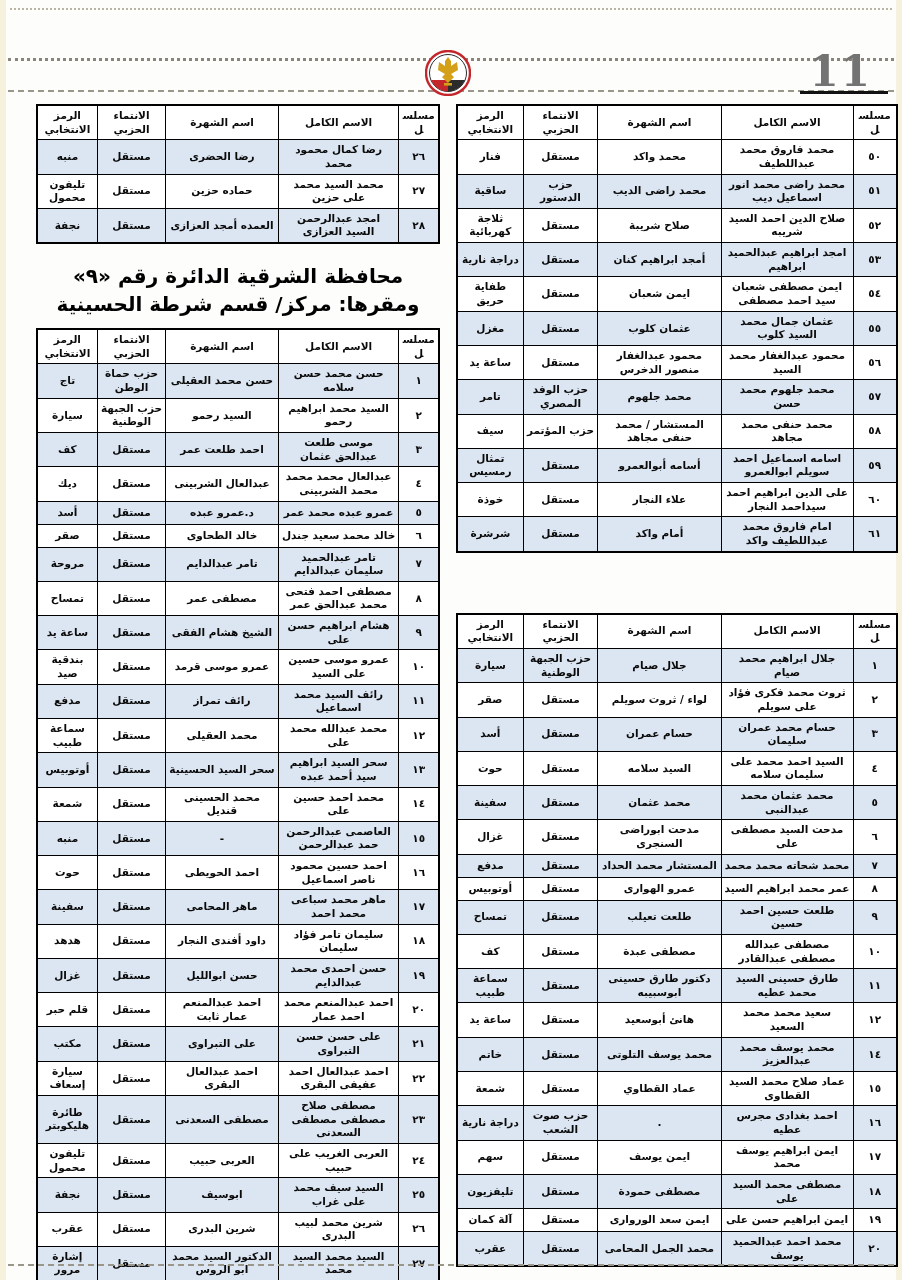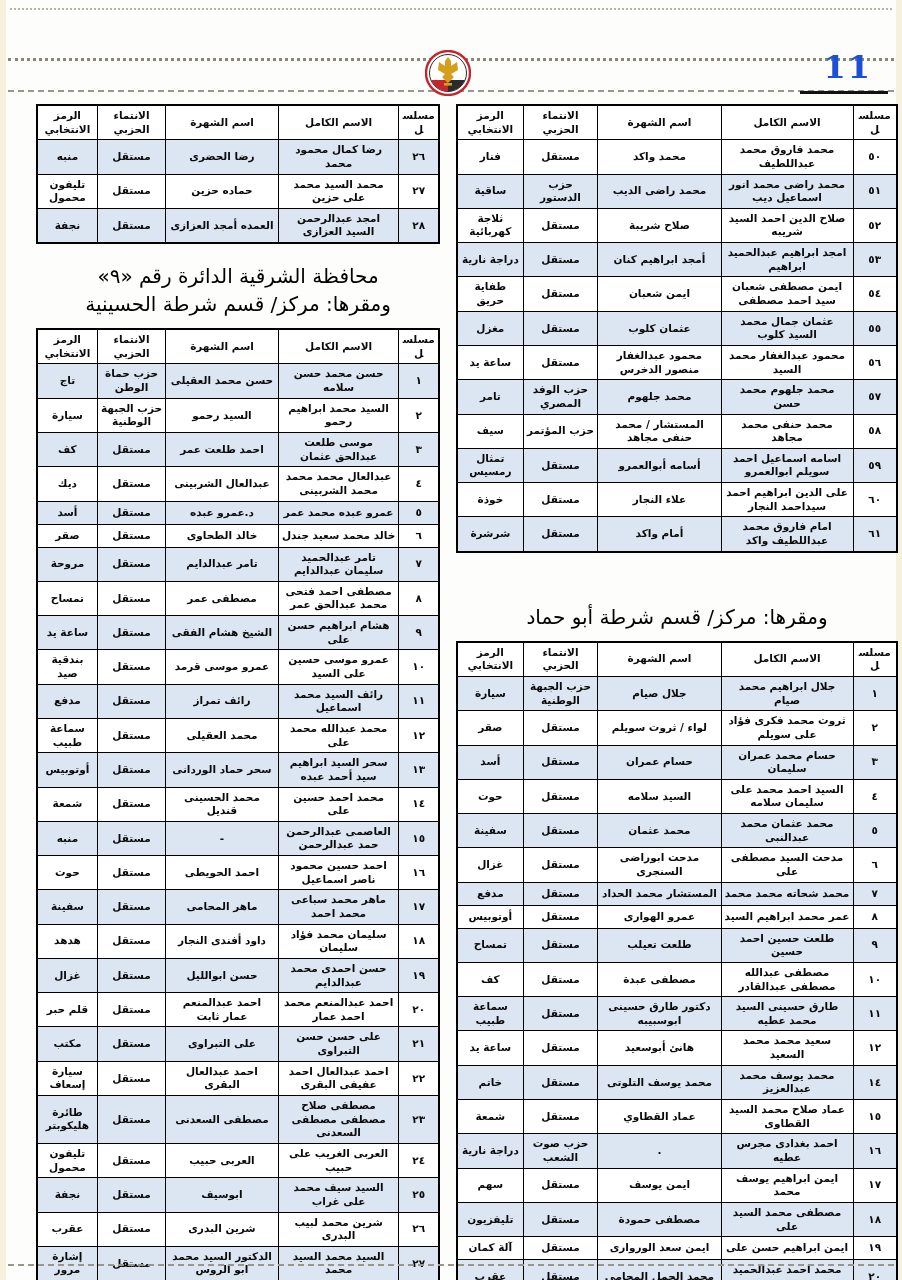--- a/index.html
+++ b/index.html
@@ -10,30 +10,30 @@
   .edge-left { left:0; } .edge-right { right:0; }
 
   .topmost-dots { position:absolute; top:8px; left:10px; right:10px; border-top:2px dotted #b9b4a4; }
   .header-band { position:absolute; top:58px; left:0; right:0; height:34px; }
   .dotline { position:absolute; top:0; left:8px; right:8px; border-top:3px dotted #8a8578; }
   .dashline { position:absolute; bottom:0; left:8px; right:8px; border-top:2px dashed #9b968a; }
   .pgnum-rule { position:absolute; bottom:-2px; right:14px; width:88px; border-top:3px solid #111; }
   .bottom-dash { position:absolute; bottom:14px; left:8px; right:8px; border-top:2px dashed #9b968a; }
 
   .page-number { position:absolute; top:52px; right:30px; font-family:"DejaVu Serif", serif;
-                 font-weight:bold; font-size:32px; line-height:0.95; color:#1d4ed8; letter-spacing:2px; }
+                 font-weight:bold; font-size:42px; line-height:0.95; color:#737373; letter-spacing:2px; }
 
   .logo-wrap { position:absolute; top:50px; left:425px; width:46px; height:46px; z-index:2; }
 
   .content { position:absolute; top:104px; right:4px; left:36px; direction:rtl; display:flex; gap:16px; }
   .col { display:flex; flex-direction:column; }
   .col-a { width:444px; }   
   .col-b { width:406px; }   
 
-  h2.district-title { text-align:center; font-size:20px; font-weight:normal; color:#000;
+  h2.district-title { text-align:center; font-size:20px; font-weight:bold; color:#000;
                       line-height:1.4; margin:22px 0 10px 0; }
   .col-b h2.district-title { margin-top:18px; }
 
   table.ctable { width:100%; border-collapse:collapse; direction:rtl; table-layout:fixed;
                  border:2px solid #000; background:#fff; }
   .ctable th, .ctable td { border:1.4px solid #000; text-align:center; vertical-align:middle;
                  font-size:10.5px; font-weight:bold; color:#0a0a0a; padding:3px 3px; line-height:1.3;
                  word-wrap:break-word; }
   .ctable th { background:#fff; height:26px; }
   .ctable td { height:23px; }
@@ -170,21 +170,20 @@
             <td>امام فاروق محمد عبداللطيف واكد</td>
             <td>أمام واكد</td>
             <td>مستقل</td>
             <td>شرشرة</td>
           </tr>
         </tbody>
       </table>
 
     <h2 class="district-title">
       <br>
-      <span>ومقرها: مركز/ قسم شرطة أبو حماد</span>
     </h2>
 
     <table class="ctable stripe-odd">
         <thead>
           <tr>
             <th>مسلسل</th>
             <th>الاسم الكامل</th>
             <th>اسم الشهرة</th>
             <th>الانتماء الحزبي</th>
             <th>الرمز الانتخابي</th>
@@ -460,21 +459,21 @@
           <tr>
             <td>١٢</td>
             <td>محمد عبدالله محمد على</td>
             <td>محمد العقيلى</td>
             <td>مستقل</td>
             <td>سماعة طبيب</td>
           </tr>
           <tr>
             <td>١٣</td>
             <td>سحر السيد ابراهيم سيد أحمد عبده</td>
-            <td>سحر حماد الوردانى</td>
+            <td>سحر السيد الحسينية</td>
             <td>مستقل</td>
             <td>أوتوبيس</td>
           </tr>
           <tr>
             <td>١٤</td>
             <td>محمد احمد حسين على</td>
             <td>محمد الحسينى قنديل</td>
             <td>مستقل</td>
             <td>شمعة</td>
           </tr>
@@ -494,21 +493,21 @@
           </tr>
           <tr>
             <td>١٧</td>
             <td>ماهر محمد سباعى محمد احمد</td>
             <td>ماهر المحامى</td>
             <td>مستقل</td>
             <td>سفينة</td>
           </tr>
           <tr>
             <td>١٨</td>
-            <td>سليمان محمد فؤاد سليمان</td>
+            <td>سليمان تامر فؤاد سليمان</td>
             <td>داود أفندى النجار</td>
             <td>مستقل</td>
             <td>هدهد</td>
           </tr>
           <tr>
             <td>١٩</td>
             <td>حسن احمدى محمد عبدالدايم</td>
             <td>حسن ابوالليل</td>
             <td>مستقل</td>
             <td>غزال</td>

